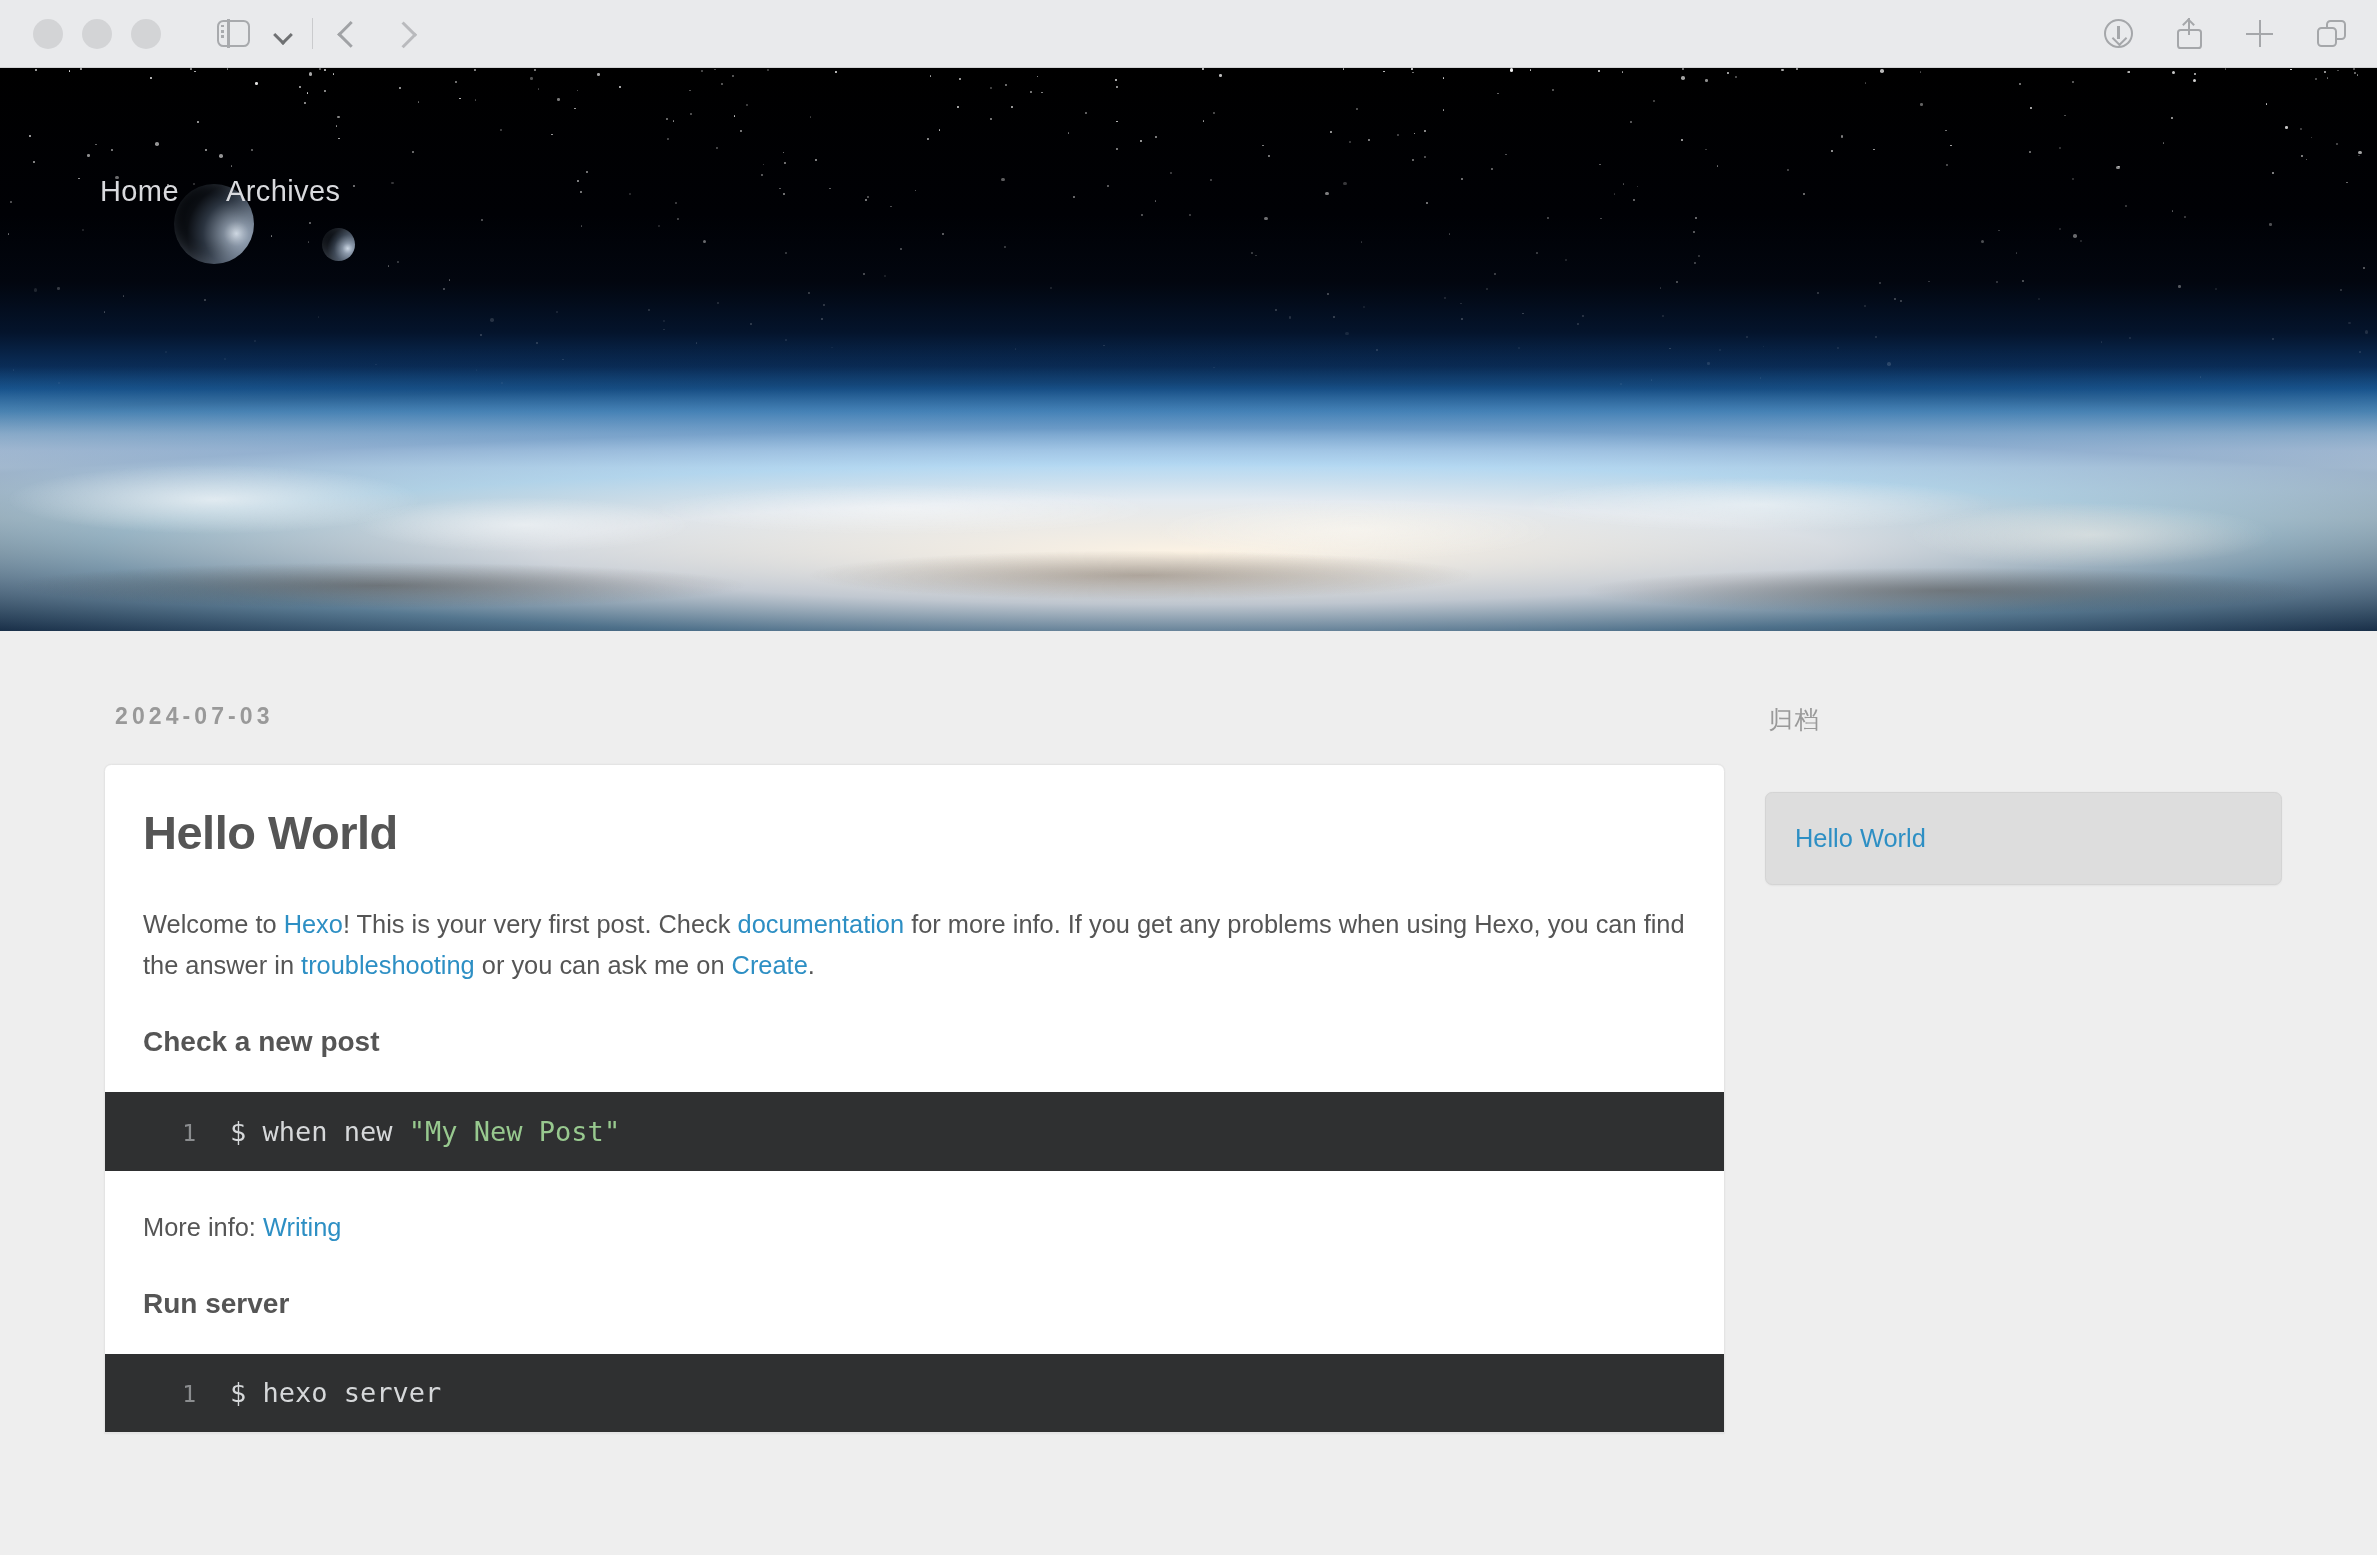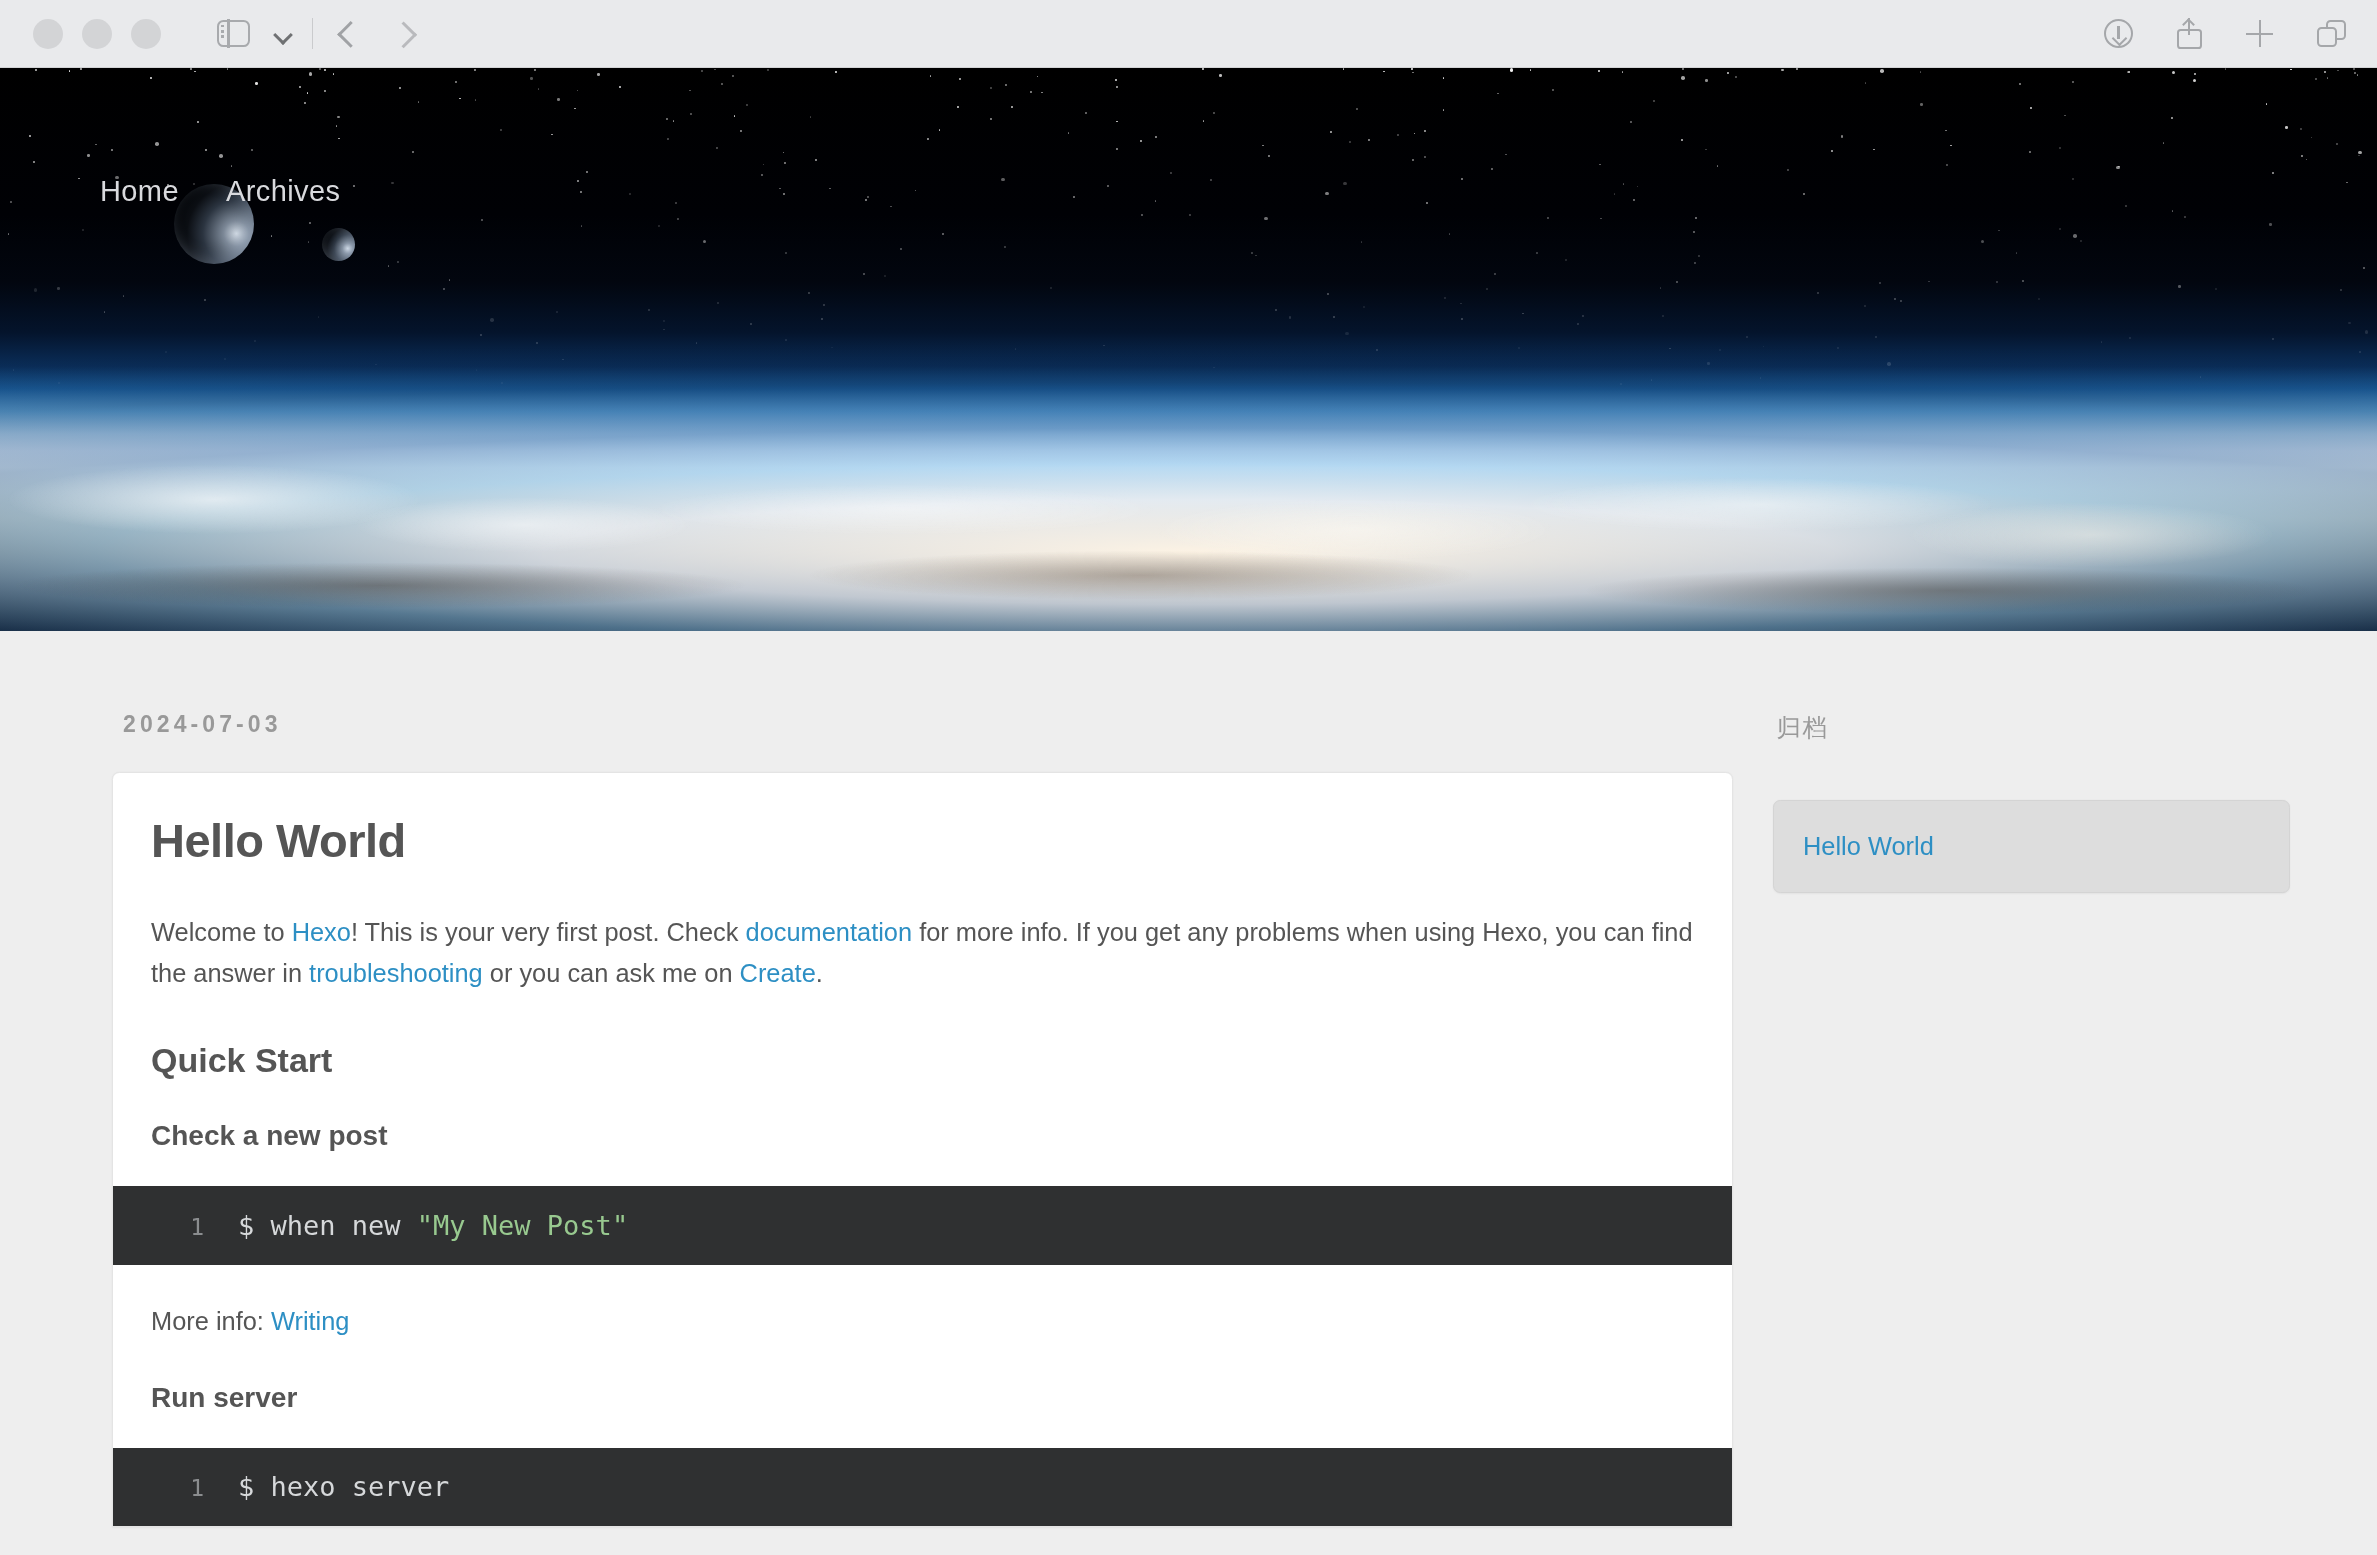--- a/index.html
+++ b/index.html
@@ -212,21 +212,21 @@
   .site-title {
     position: absolute; left: 0; right: 0; top: 310px;
     text-align: center; z-index: 4;
     color: #ffffff; font-size: 71px; font-weight: 300; letter-spacing: 0.5px;
   }
 
   
   .page {
     position: relative; width: 2131px;
     background: #eeeeee;
-    padding: 12px;
+    padding: 4px;
   }
   .layout {
     position: relative;
     display: flex;
     padding: 0 100px 0 100px;
     gap: 40px;
   }
   .main-col { width: 1621px; flex: none; }
   .side-col { width: 517px; flex: none; }
 
@@ -712,21 +712,20 @@
       <div class="post-date">2024-07-03</div>
 
       <article class="post-card">
         <div class="post-inner">
 
           <h1 class="post-title">Hello World</h1>
 
           <div class="post-body">
             <p><span>Welcome to </span><a href="#">Hexo</a><span>! This is your very first post. Check </span><a href="#">documentation</a><span> for more info. If you get any problems when using Hexo, you can find the answer in </span><a href="#">troubleshooting</a><span> or you can ask me on </span><a href="#">Create</a><span>.</span></p>
 
-            <h2>Quick Start</h2>
             <h3>Check a new post</h3>
           </div>
 
           <div class="code-block">
             <div class="code-line">
               <span class="code-ln">1</span>
               <span class="code-txt"><span>$ when new </span><span class="code-str">"My New Post"</span></span>
             </div>
           </div>
 

